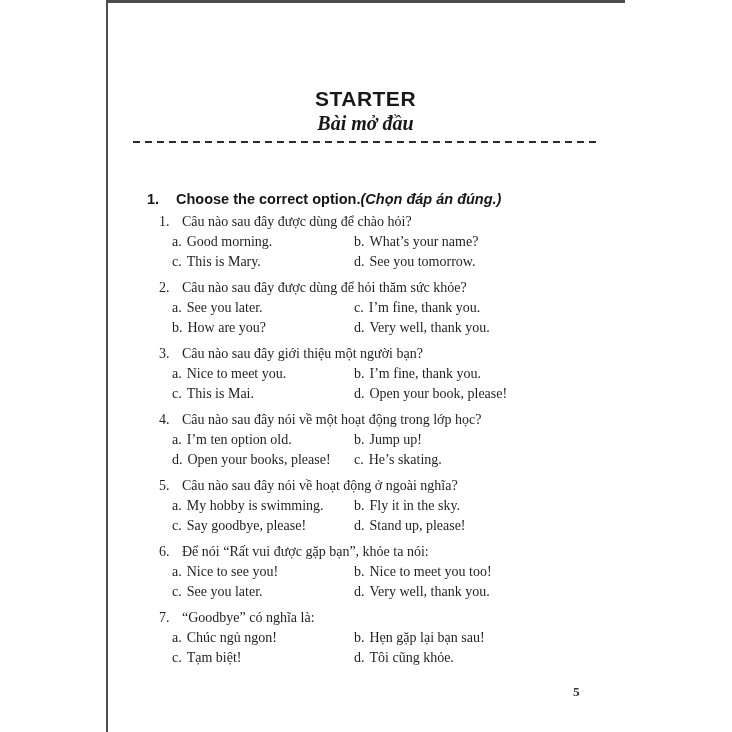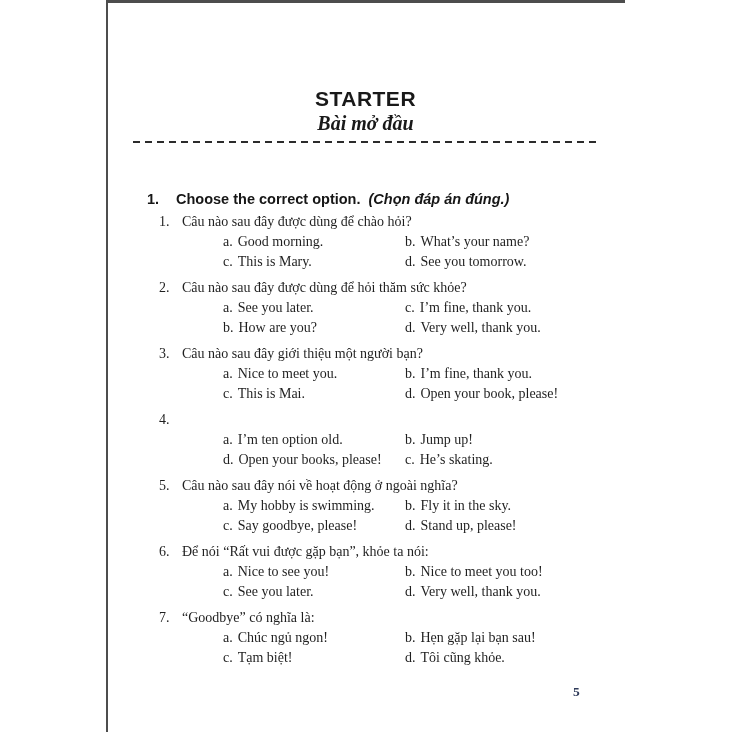--- a/index.html
+++ b/index.html
@@ -40,29 +40,29 @@
     background: repeating-linear-gradient(90deg, #2b2b2b 0 7px, transparent 7px 12px);
   }
 
   .ex-head {
     margin-top: 46px; padding-left: 41px;
     display: flex;
     font-family: "Liberation Sans", "DejaVu Sans", sans-serif;
     font-weight: bold; font-size: 14.5px; line-height: 20px; color: #161616;
   }
   .ex-num { width: 29px; flex: 0 0 29px; }
-  .ex-title .vi { font-style: italic; margin-left: 8px; }
+  .ex-title .vi { font-style: italic; margin-left: 0; }
 
   #questions { margin-top: 2px; }
   .q { margin-bottom: 5px; font-size: 14px; }
   .q-line { display: flex; padding-left: 53px; line-height: 21px; }
   .q-num { width: 23px; flex: 0 0 23px; }
   .opts {
     display: grid; grid-template-columns: 182px auto;
-    margin-left: 117px; line-height: 20px;
+    margin-left: 66px; line-height: 20px;
   }
   .opt-label { margin-right: 5px; }
 
   .page-num {
     position: absolute; left: 573px; top: 684px;
     font-size: 13.5px; font-weight: bold; line-height: 16px;
     color: #2e3a59;
   }
 </style>
 </head>
@@ -120,20 +120,21 @@
       <div class="opt"><span class="opt-label">a.</span><span class="opt-text">Nice to meet you.</span></div>
       <div class="opt"><span class="opt-label">b.</span><span class="opt-text">I’m fine, thank you.</span></div>
       <div class="opt"><span class="opt-label">c.</span><span class="opt-text">This is Mai.</span></div>
       <div class="opt"><span class="opt-label">d.</span><span class="opt-text">Open your book, please!</span></div>
     </div>
   </div>
 
   <div class="q">
     <div class="q-line">
       <span class="q-num">4.</span>
+      <span class="q-text">Câu nào sau đây nói về một hoạt động trong lớp học?</span>
     </div>
     <div class="opts">
       <div class="opt"><span class="opt-label">a.</span><span class="opt-text">I’m ten option old.</span></div>
       <div class="opt"><span class="opt-label">b.</span><span class="opt-text">Jump up!</span></div>
       <div class="opt"><span class="opt-label">d.</span><span class="opt-text">Open your books, please!</span></div>
       <div class="opt"><span class="opt-label">c.</span><span class="opt-text">He’s skating.</span></div>
     </div>
   </div>
 
   <div class="q">

